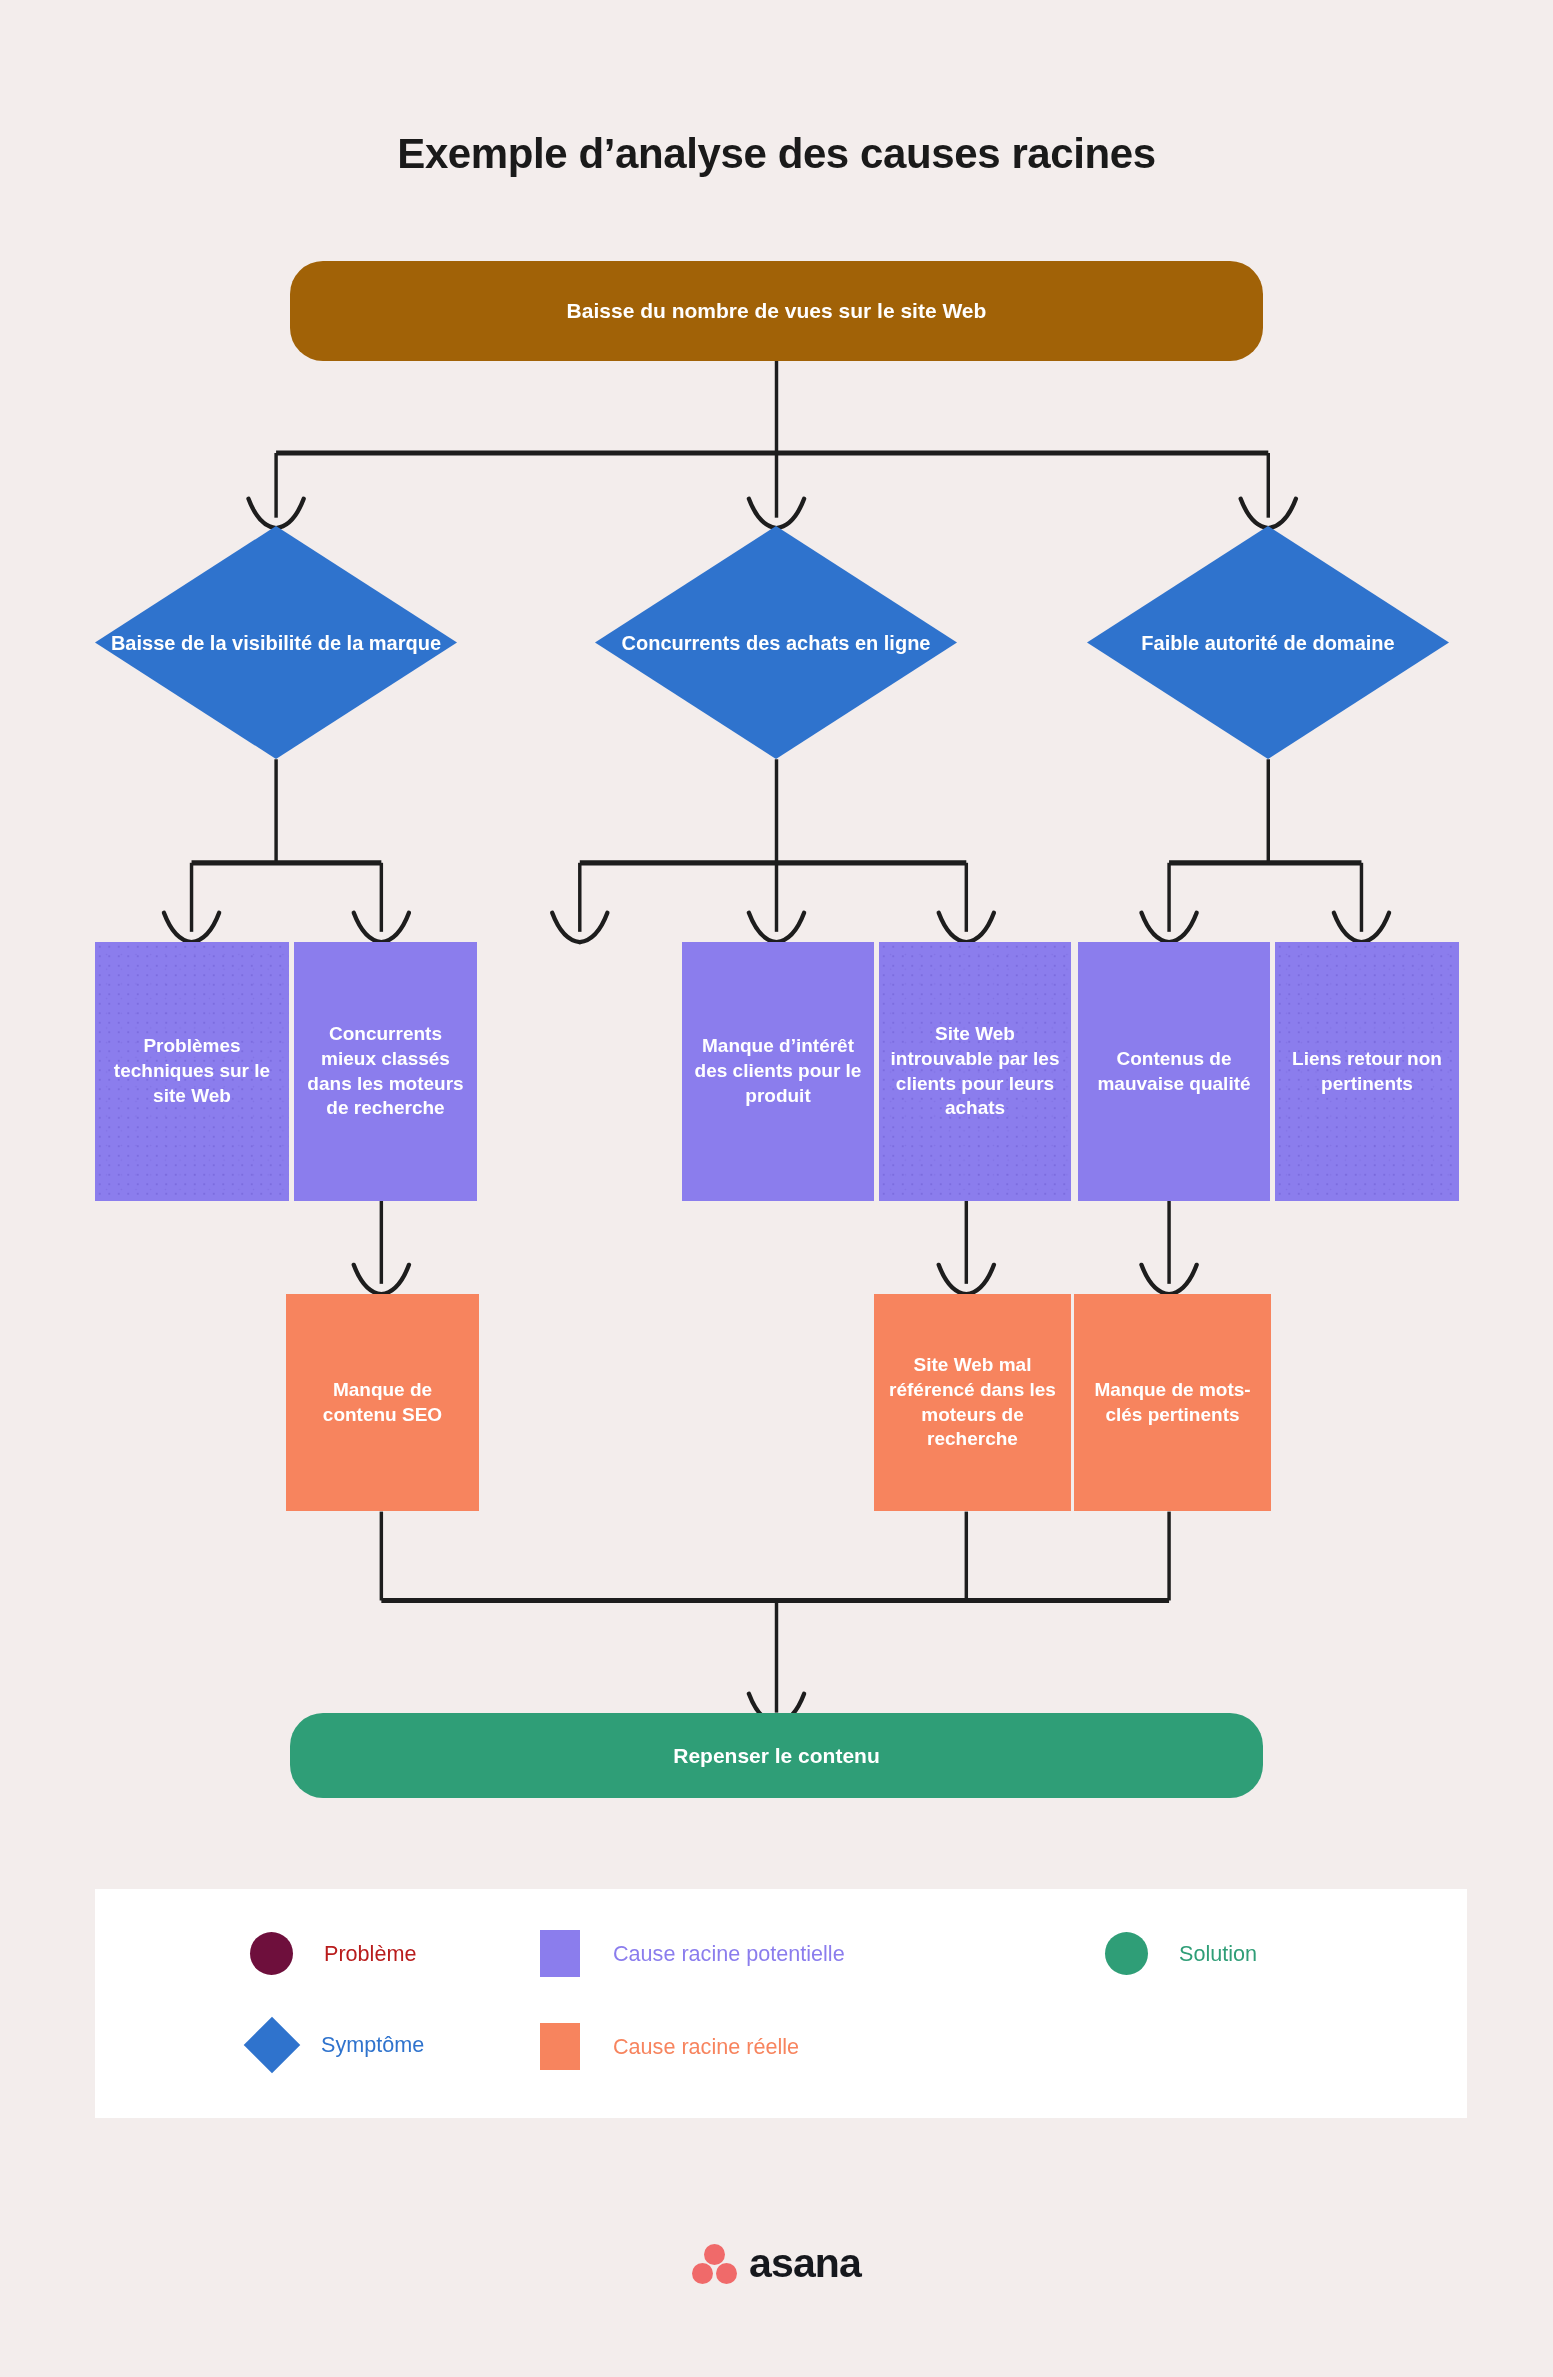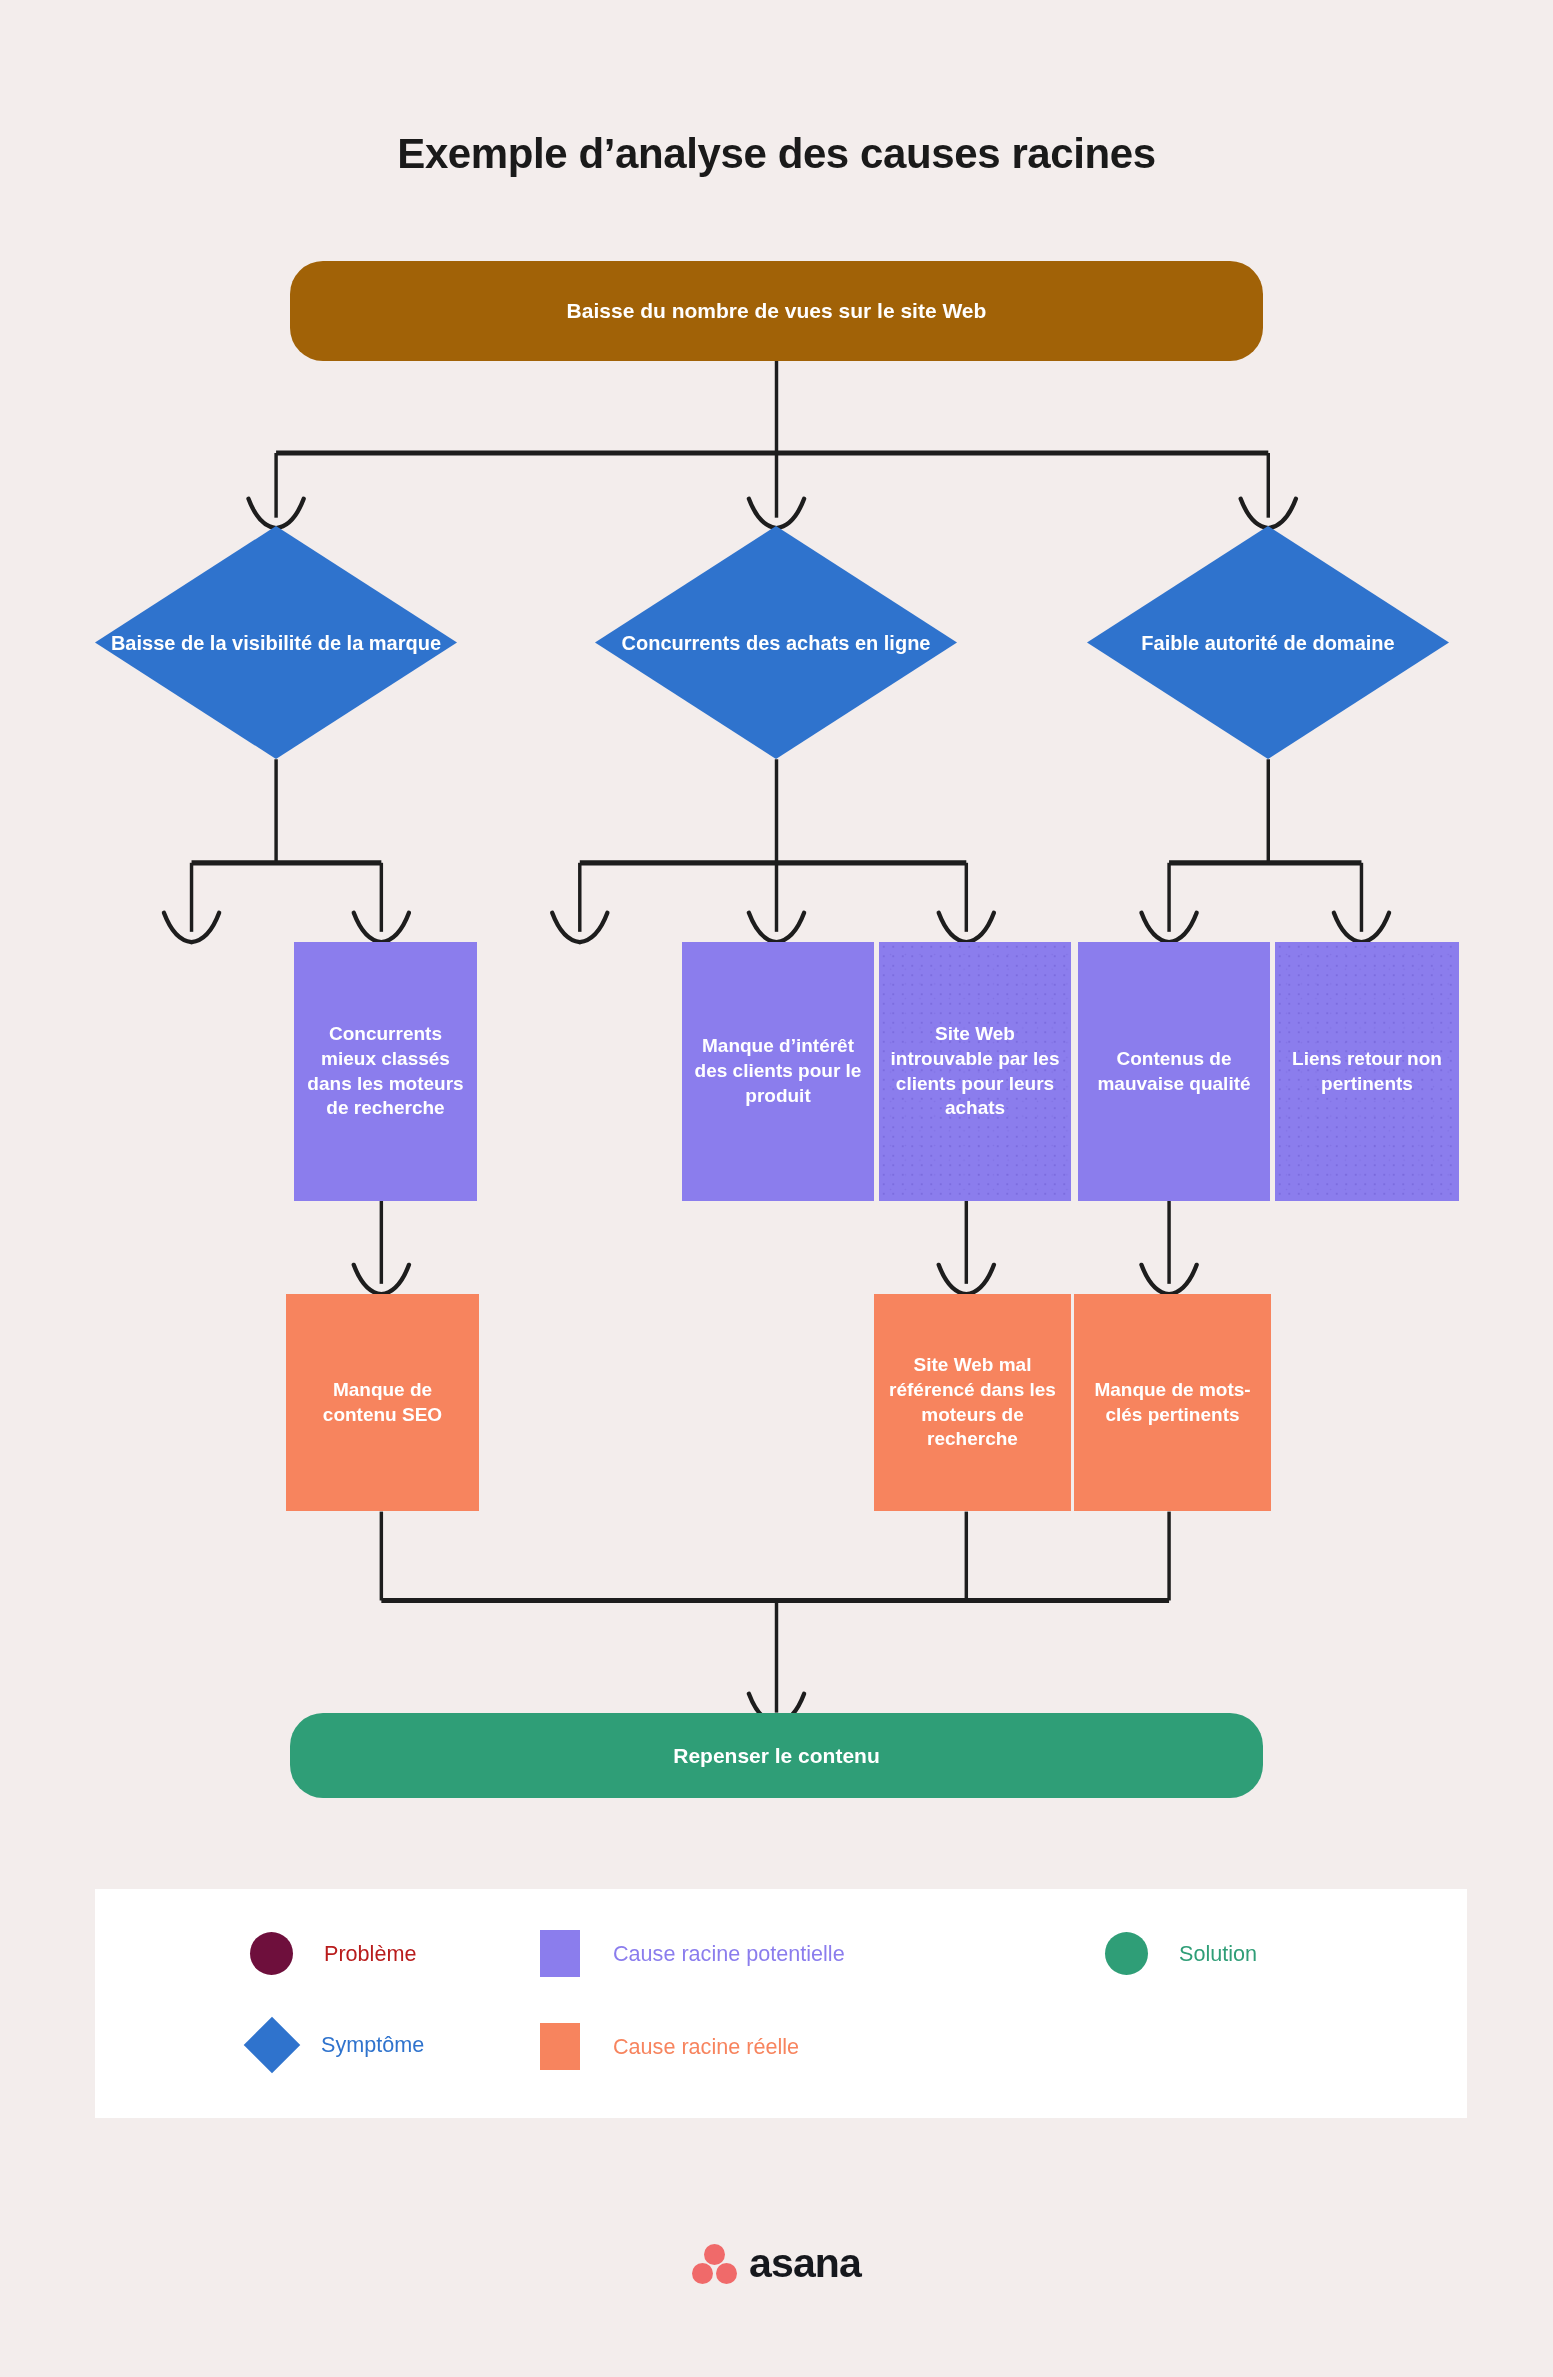--- a/index.html
+++ b/index.html
@@ -287,20 +287,23 @@
   <div class="diamond-wrap" style="left:595px; top:526px; width:362px; height:233px;">
     <div class="diamond-shape"></div>
     <div class="diamond-label">Concurrents des achats en ligne</div>
   </div>
 
   <div class="diamond-wrap" style="left:1087px; top:526px; width:362px; height:233px;">
     <div class="diamond-shape"></div>
     <div class="diamond-label">Faible autorité de domaine</div>
   </div>
 
+  <div class="node box-potential tex" style="left:95px; top:942px; width:194px; height:259px;">
+    <span>Problèmes techniques sur le site Web</span>
+  </div>
 
   <div class="node box-potential" style="left:294px; top:942px; width:183px; height:259px;">
     <span>Concurrents mieux classés dans les moteurs de recherche</span>
   </div>
 
 
   <div class="node box-potential" style="left:682px; top:942px; width:192px; height:259px;">
     <span>Manque d’intérêt des clients pour le produit</span>
   </div>
 

